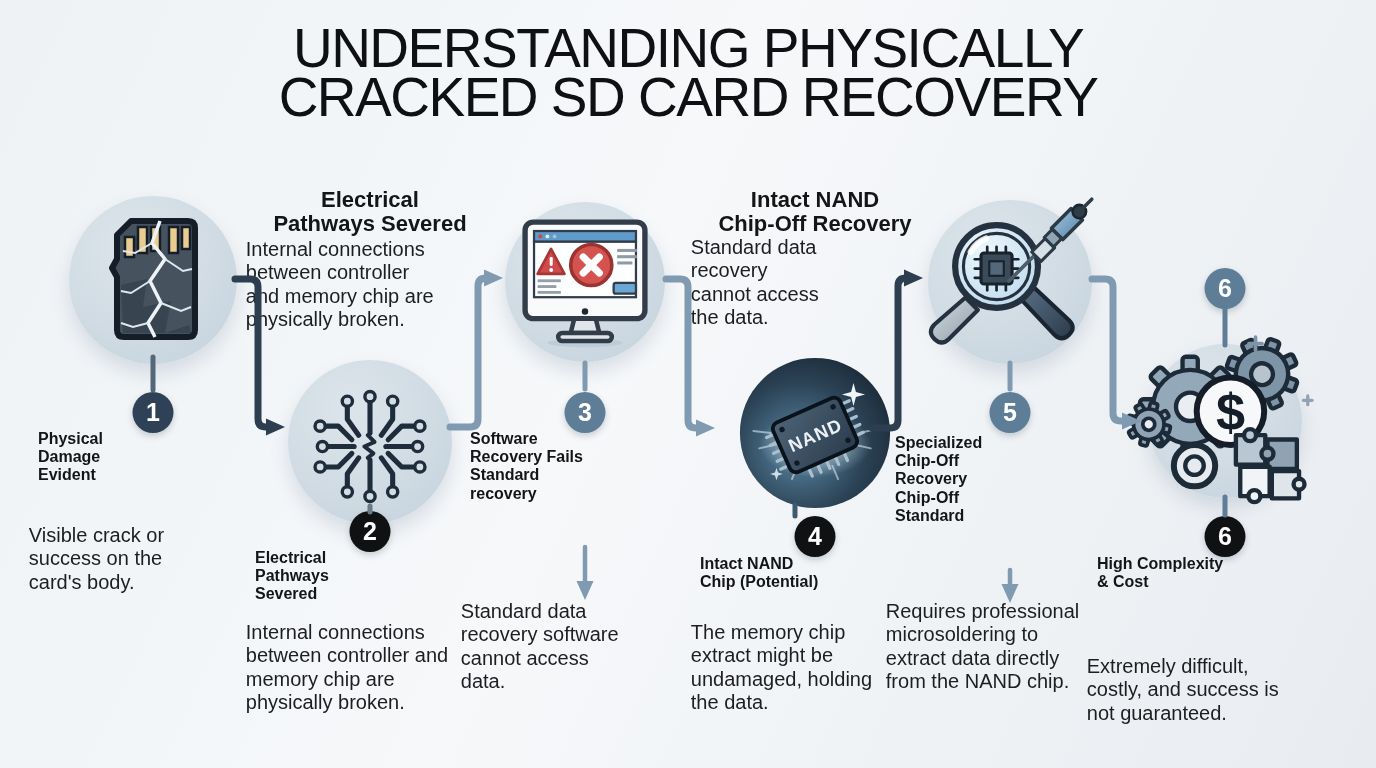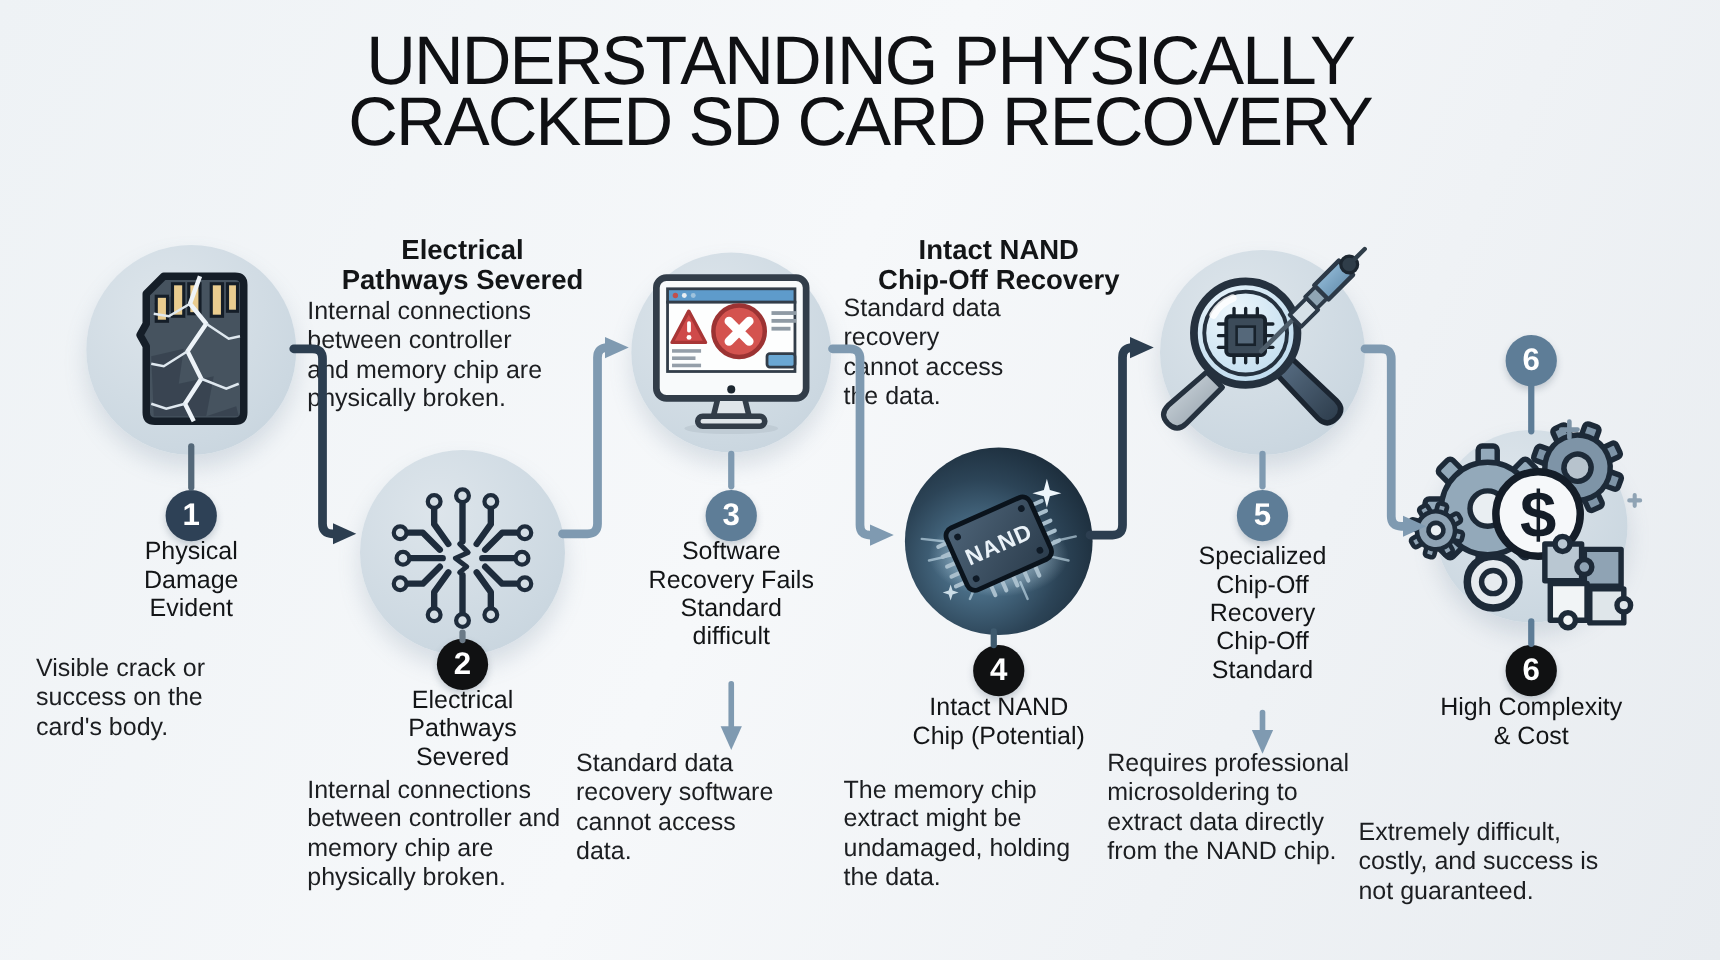--- a/index.html
+++ b/index.html
@@ -14,21 +14,21 @@
     background:radial-gradient(circle at 38% 30%, #dde5eb 0%, #ccd8e1 70%, #c4d1db 100%);
     box-shadow:0 10px 18px rgba(110,130,155,.22);}
   .circle svg{position:absolute;left:50%;top:50%;transform:translate(-50%,-50%);overflow:visible;}
   .badge{position:absolute;left:50%;transform:translateX(-50%);width:41px;height:41px;border-radius:50%;
     color:#fff;font-weight:bold;font-size:25px;display:flex;align-items:center;justify-content:center;
     box-shadow:0 3px 6px rgba(60,80,100,.25);}
   .badge.navy{background:#2e4156;}
   .badge.black{background:#101112;}
   .badge.slate{background:#5e7d97;}
   .heading{position:absolute;left:50%;transform:translateX(-50%);width:100%;
-    white-space:pre-line;text-align:center;font-weight:normal;font-size:20px;line-height:1.14;color:#131517;}
+    white-space:pre-line;font-weight:bold;font-size:16px;line-height:1.14;color:#131517;}
   .toph{position:absolute;left:50%;transform:translateX(-50%);width:105%;
     white-space:pre-line;text-align:center;font-weight:bold;font-size:22px;line-height:1.1;color:#131517;}
   .body-text,.topb{position:absolute;left:50%;transform:translateX(-50%);width:108%;
     white-space:pre-line;text-align:left;font-weight:normal;font-size:20px;line-height:1.17;color:#1c1e21;}
   .flow-overlay{position:absolute;inset:0;pointer-events:none;}
 </style>
 </head>
 <body>
 
 <div class="canvas">
@@ -146,28 +146,28 @@
         <path d="M73,116 L97,116 L101,132 L69,132 Z" fill="#dfe5ea" stroke="#323d49" stroke-width="5" stroke-linejoin="round"></path>
         <rect x="55" y="132" width="60" height="9" rx="4.5" fill="#dfe5ea" stroke="#323d49" stroke-width="5"></rect>
       </svg>
     </div>
     <div class="badge slate" style="top:392px;">
       <span>3</span>
     </div>
     <div class="heading" style="top:430px;">Software
 Recovery Fails
 Standard
-difficult</div>
+recovery</div>
     <div class="body-text" style="top:600px;">Standard data
 recovery software
 cannot access
 data.</div>
   </div>
 
-  <div class="step" style="left:684px;width:230px;">
+  <div class="step" style="left:700px;width:230px;">
     <div class="toph" style="top:188px;">Intact NAND
 Chip-Off Recovery</div>
     <div class="topb" style="top:236px;">Standard data
 recovery
 cannot access
 the data.</div>
     <svg style="position:absolute;left:50%;top:356px;transform:translateX(-50%);overflow:visible;" width="154" height="154" viewBox="0 0 160 160">
       <defs>
         <radialGradient id="nandBg" cx="38%" cy="62%" r="75%">
           <stop offset="0%" stop-color="#68920f" stop-opacity="0"></stop>

